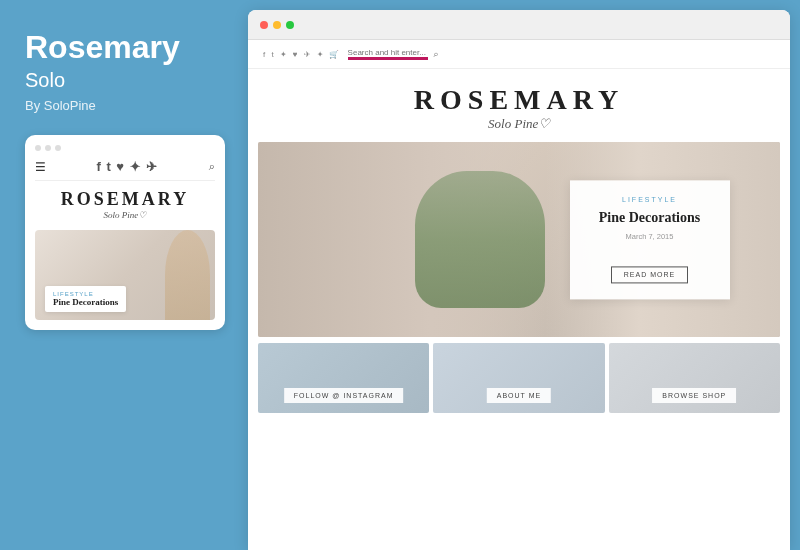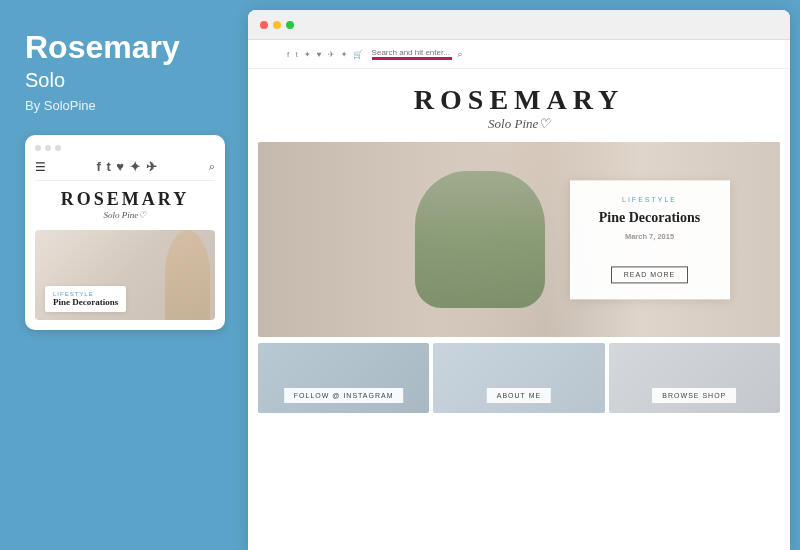--- a/index.html
+++ b/index.html
@@ -227,21 +227,20 @@
     }
 
     .nav-arrow {
       font-size: 7px;
     }
 
     .nav-right {
       display: flex;
       align-items: center;
       gap: 6px;
-      margin-left: 24px;
     }
 
     .nav-social-icons {
       font-size: 8px;
       color: #888;
       letter-spacing: 2px;
     }
 
     .nav-search-bar {
       border: none;
@@ -342,21 +341,20 @@
       color: #222;
       font-family: Georgia, serif;
       margin-bottom: 5px;
       line-height: 1.3;
     }
 
     .hero-date {
       font-size: 7.5px;
       color: #999;
       margin-bottom: 22px;
-      font-weight: bold;
     }
 
     .hero-btn {
       border: 1px solid #555;
       padding: 4px 12px;
       font-size: 7px;
       letter-spacing: 1px;
       text-transform: uppercase;
       color: #444;
       background: transparent;

